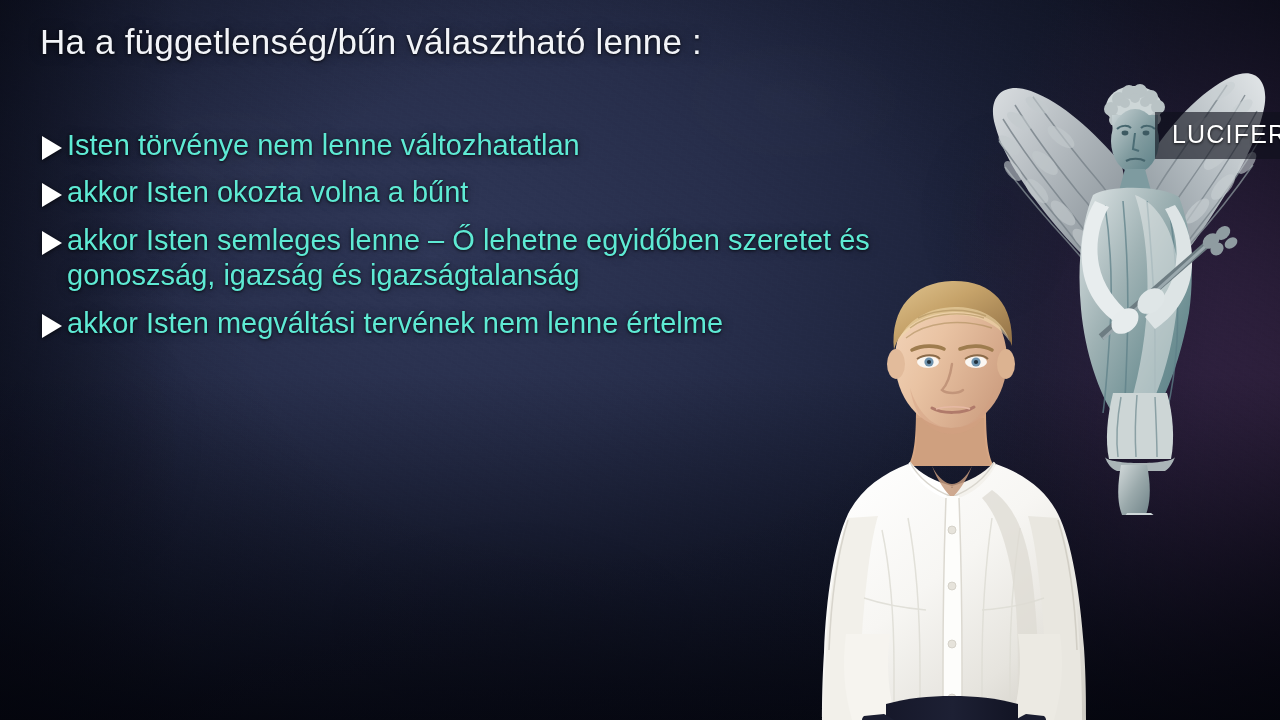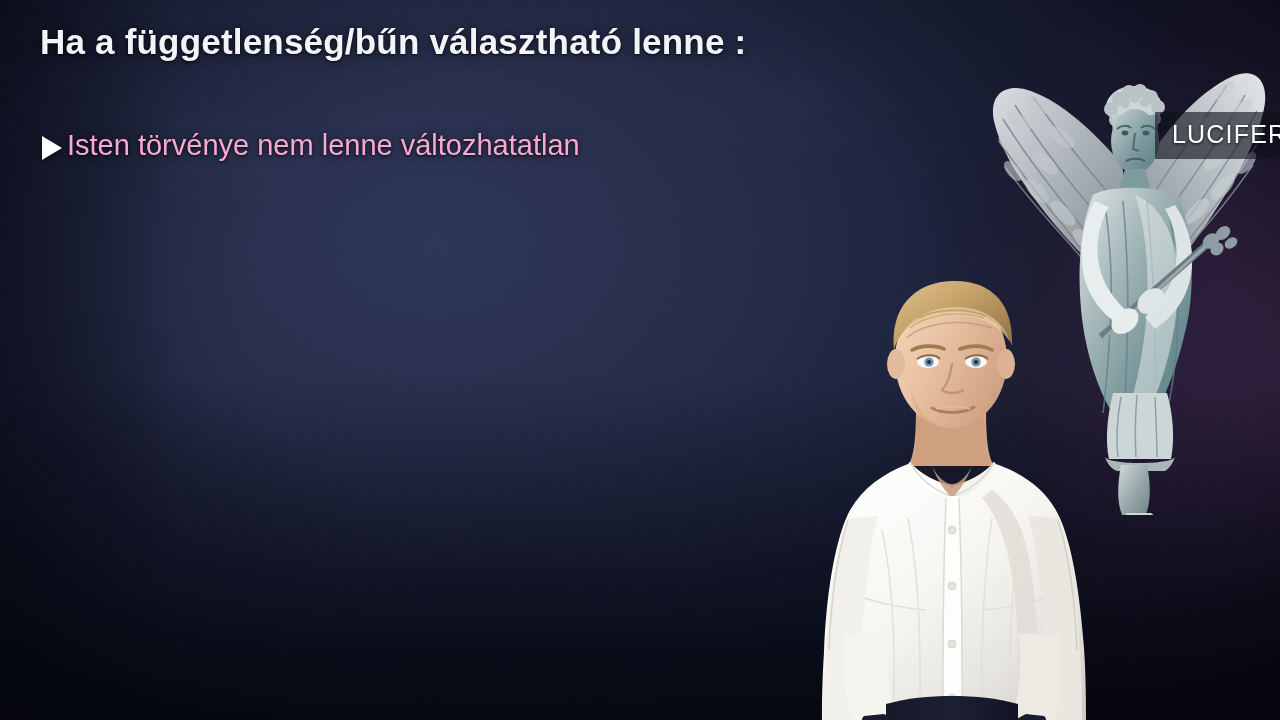--- a/index.html
+++ b/index.html
@@ -71,40 +71,40 @@
       radial-gradient(ellipse 260px 140px at 40% 86%, rgba(0,0,0,0.22), rgba(0,0,0,0) 74%),
       radial-gradient(ellipse 120px 160px at 78% 30%, rgba(0,0,0,0.14), rgba(0,0,0,0) 72%);
   }
 
   
   .title {
     position: absolute;
     left: 40px;
     top: 22px;
     font-size: 35px;
-    font-weight: 700;
+    font-weight: 400;
     color: #f2f4f8;
     letter-spacing: 0.2px;
     text-shadow: 0 1px 3px rgba(0,0,0,0.75), 0 0 14px rgba(0,0,0,0.45);
     white-space: nowrap;
   }
 
   .bullets {
     position: absolute;
     left: 40px;
     top: 128px;
     width: 880px;
   }
   .bullet {
     position: relative;
     padding-left: 27px;
     margin-bottom: 12px;
     font-size: 29px;
     line-height: 1.22;
-    color: #f9a8d4;
+    color: #5eead4;
     text-shadow: 0 1px 3px rgba(0,0,0,0.78), 0 0 12px rgba(0,0,0,0.40);
   }
   .bullet .marker {
     position: absolute;
     left: 2px;
     top: 8px;
     width: 0;
     height: 0;
     border-left: 20px solid #ffffff;
     border-top: 12px solid transparent;
@@ -461,18 +461,30 @@
 
   <div class="bullets">
 
     <div class="bullet">
       <span class="marker"></span>
       <span class="btext">Isten törvénye nem lenne változhatatlan</span>
     </div>
 
 
 
-
-
+    <div class="bullet">
+      <span class="marker"></span>
+      <span class="btext">akkor Isten okozta volna a bűnt</span>
+    </div>
+
+    <div class="bullet">
+      <span class="marker"></span>
+      <span class="btext">akkor Isten semleges lenne – Ő lehetne egyidőben szeretet és gonoszság, igazság és igazságtalanság</span>
+    </div>
+
+    <div class="bullet">
+      <span class="marker"></span>
+      <span class="btext">akkor Isten megváltási tervének nem lenne értelme</span>
+    </div>
 
   </div>
 
 </div>
 
 </body></html>

